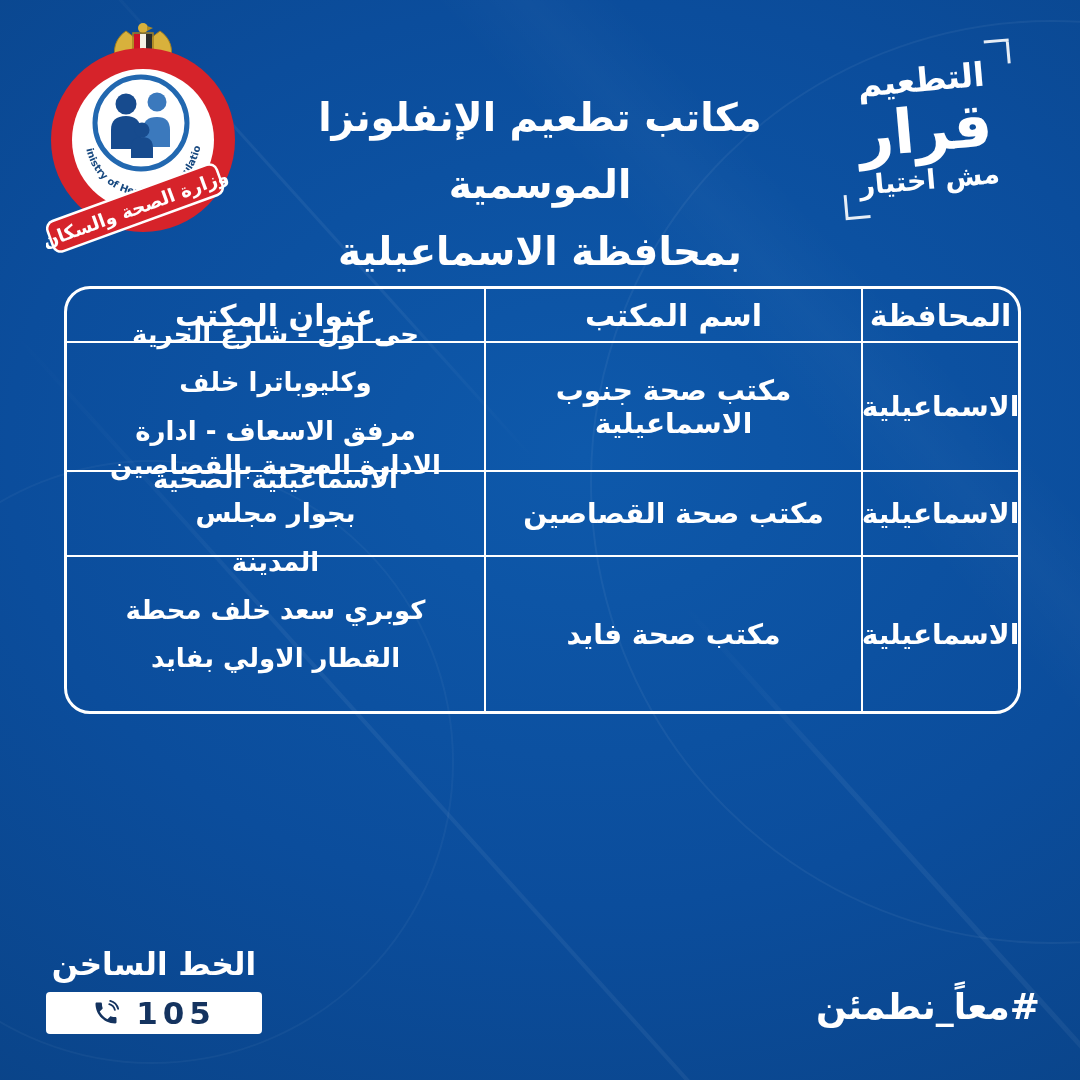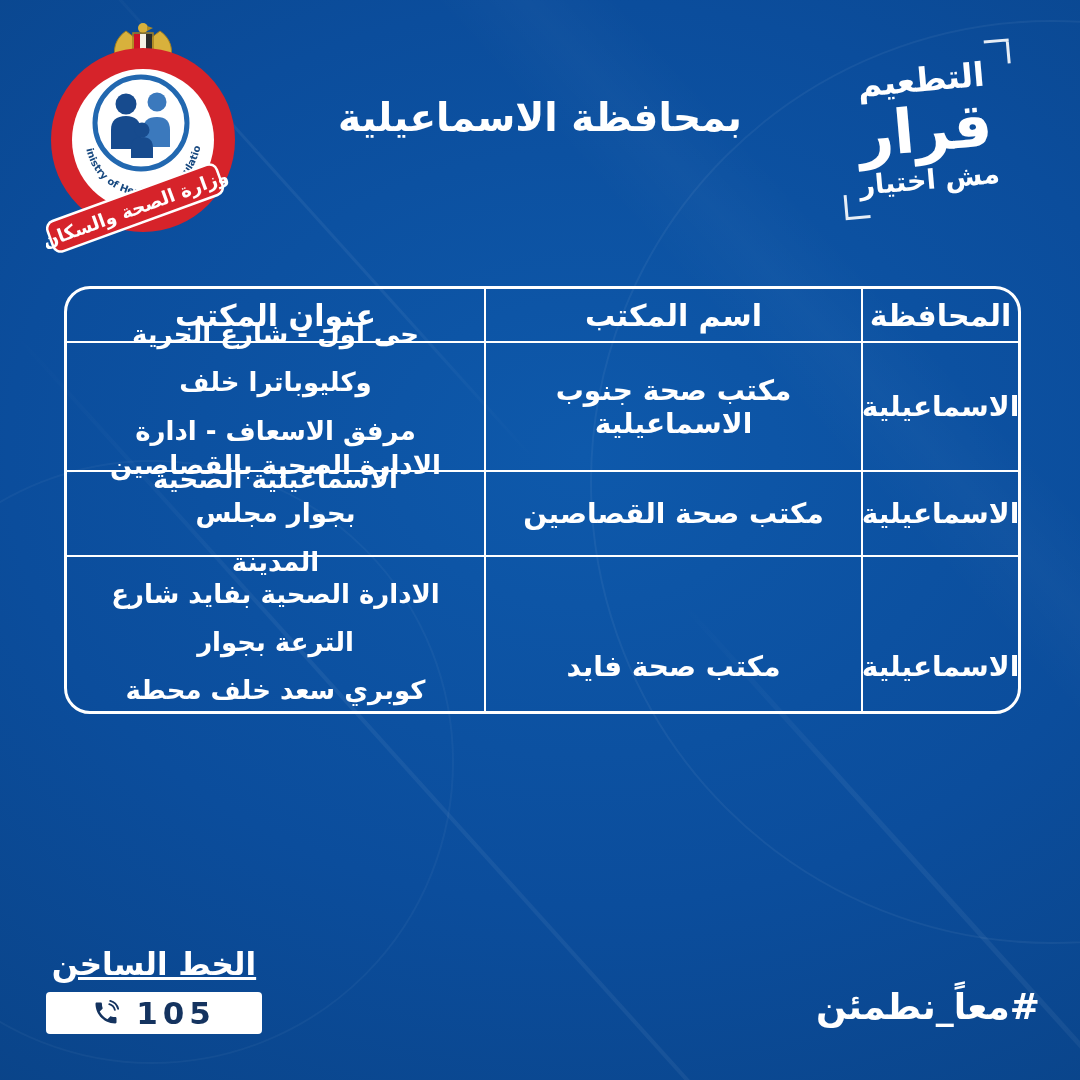--- a/index.html
+++ b/index.html
@@ -55,21 +55,21 @@
   }
   .cell { display:flex; flex-direction:column; align-items:center; justify-content:center;
           text-align:center; box-sizing:border-box; direction:rtl; }
   .vline { border-left:2.5px solid #fff; }
   .hline { border-bottom:2.5px solid #fff; }
   .th   { font-size:30px; font-weight:bold; }
   .gov, .name { font-size:28px; font-weight:bold; }
   .addr { font-size:26px; font-weight:bold; line-height:1.85; padding:13px 12px; }
 
   
-  .hotline { position:absolute; left:46px; top:946px; width:216px; text-align:center; color:#fff;text-decoration:underline; }
+  .hotline { position:absolute; left:46px; top:946px; width:216px; text-align:center; color:#fff; }
   .hotline-label { font-size:31px; font-weight:bold; margin-bottom:10px; direction:rtl; }
   .hotline-box {
     height:42px; background:#fff; border-radius:4px;
     display:flex; align-items:center; justify-content:center; gap:16px;
   }
   .hotline-number { color:#14335f; font-size:31px; font-weight:bold; letter-spacing:5px; }
   .hashtag { position:absolute; right:40px; top:986px; font-size:36px; font-weight:bold; color:#fff; direction:rtl;margin-left:24px; }
 </style>
 </head>
 <body>
@@ -117,20 +117,21 @@
       </text>
 
       <g transform="rotate(-20 89 190)">
         <rect x="-1" y="174" width="180" height="32" rx="8" fill="#d6232a" stroke="#ffffff" stroke-width="2.5"></rect>
         <text x="89" y="197" text-anchor="middle" font-size="18.5" font-weight="bold" fill="#ffffff" font-family="DejaVu Sans, sans-serif" direction="rtl">وزارة الصحة والسكان</text>
       </g>
     </svg>
   </div>
 
   <div class="title">
+    <div>مكاتب تطعيم الإنفلونزا الموسمية</div>
     <div>بمحافظة الاسماعيلية</div>
   </div>
 
   <div class="slogan">
     <span class="br br-tr"></span>
     <span class="br br-bl"></span>
     <div class="sl1">التطعيم</div>
     <div class="sl2">قرار</div>
     <div class="sl3">مش اختيار</div>
   </div>
@@ -151,21 +152,20 @@
     <div class="cell gov vline hline">الاسماعيلية</div>
     <div class="cell name vline hline">مكتب صحة القصاصين</div>
     <div class="cell addr hline">
       <div>الادارة الصحية بالقصاصين بجوار مجلس</div>
       <div>المدينة</div>
     </div>
 
     <div class="cell gov vline">الاسماعيلية</div>
     <div class="cell name vline">مكتب صحة فايد</div>
     <div class="cell addr">
-      <div>الادارة الصحية بفايد شارع الترعة بجوار</div>
       <div>كوبري سعد خلف محطة</div>
       <div>القطار الاولي بفايد</div>
     </div>
   </div>
 
   <div class="hotline">
     <div class="hotline-label">الخط الساخن</div>
     <div class="hotline-box">
       <svg width="28" height="28" viewBox="0 0 24 24">
         <path fill="#14335f" d="M6.62 10.79c1.44 2.83 3.76 5.14 6.59 6.59l2.2-2.2c.27-.27.67-.36 1.02-.24 1.12.37 2.33.57 3.57.57.55 0 1 .45 1 1V20c0 .55-.45 1-1 1-9.39 0-17-7.61-17-17 0-.55.45-1 1-1h3.5c.55 0 1 .45 1 1 0 1.25.2 2.45.57 3.57.11.35.03.74-.25 1.02l-2.2 2.2z"></path>

